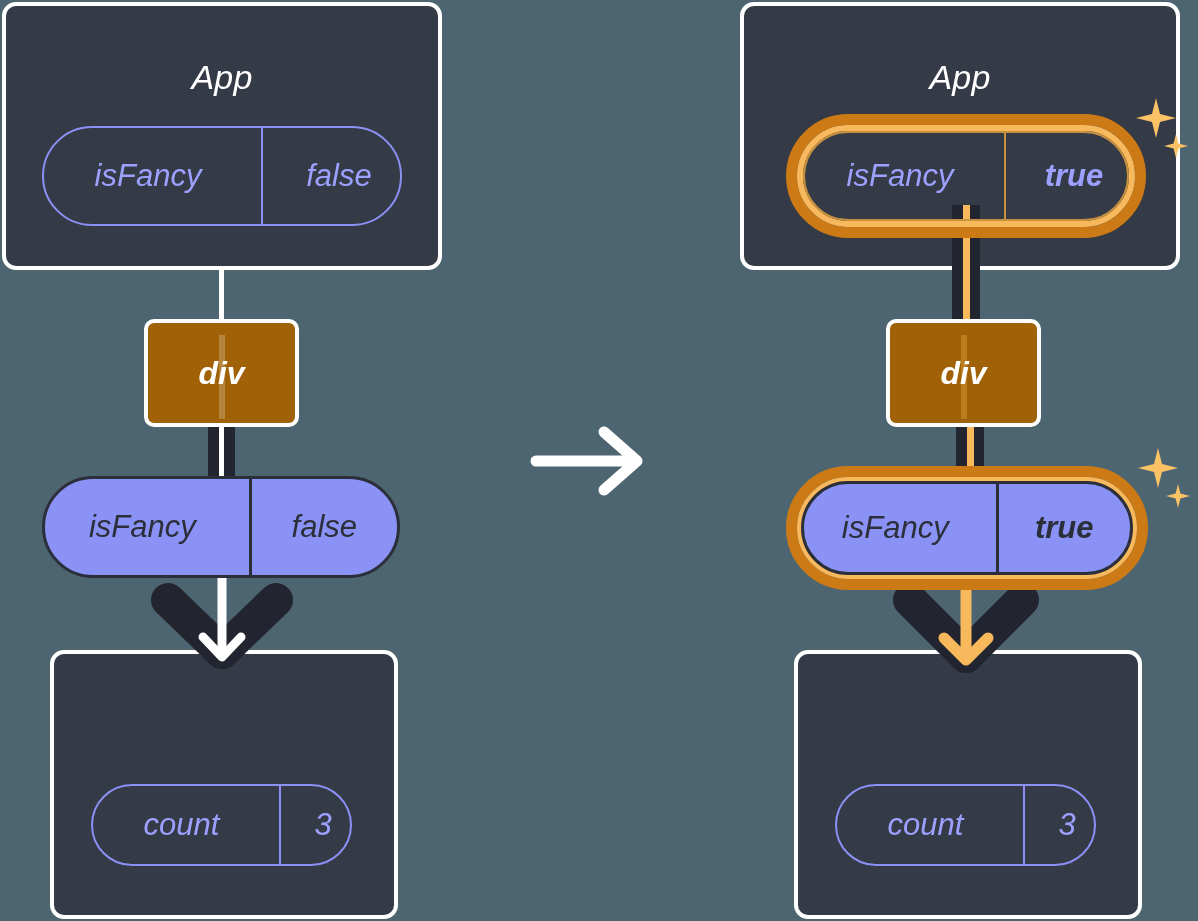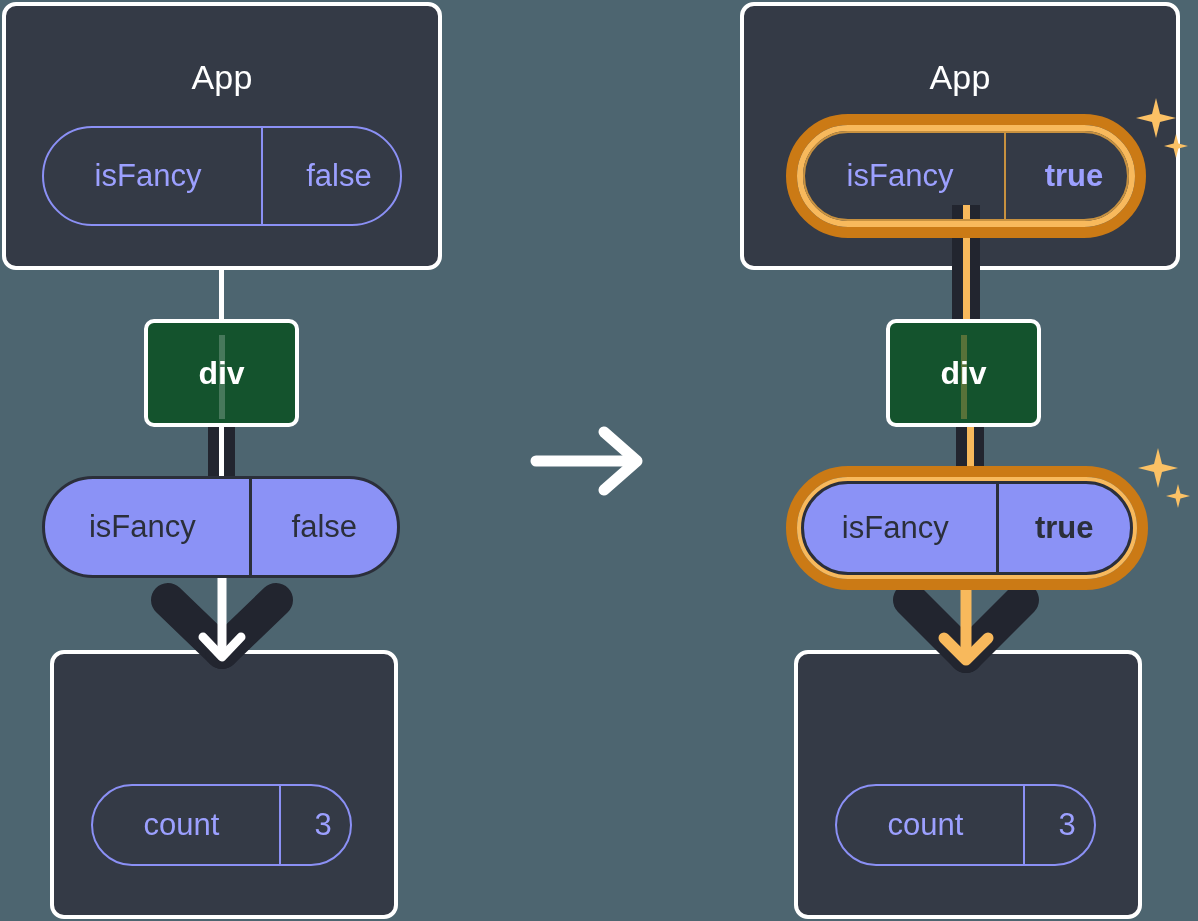--- a/index.html
+++ b/index.html
@@ -12,20 +12,21 @@
     height: 921px;
     overflow: hidden;
     font-family: "Liberation Sans", sans-serif;
     position: relative;
   }
   .stage {
     position: absolute;
     inset: 0;
     width: 1170px;
     height: 921px;
+    font-style: italic;
   }
   .panel {
     position: absolute;
     top: 0;
     width: 460px;
     height: 921px;
   }
   .panel-left  { left: 0; }
   .panel-right { left: 738px; width: 460px; }
 
@@ -49,21 +50,21 @@
   }
 
   .app-box     { left: 2px;  top: 2px;   width: 440px; height: 268px; }
   .app-title   { top: 52px; }
   .counter-box { left: 50px; top: 650px; width: 348px; height: 269px; }
 
   .div-box {
     position: absolute;
     left: 144px; top: 319px;
     width: 155px; height: 108px;
-    background: #14532d;
+    background: #a16207;
     border: 4px solid #ffffff;
     border-radius: 10px;
     box-sizing: border-box;
     z-index: 6;
   }
   .div-label {
     position: absolute;
     left: 0; right: 0; top: 32px;
     text-align: center;
     color: #ffffff;

